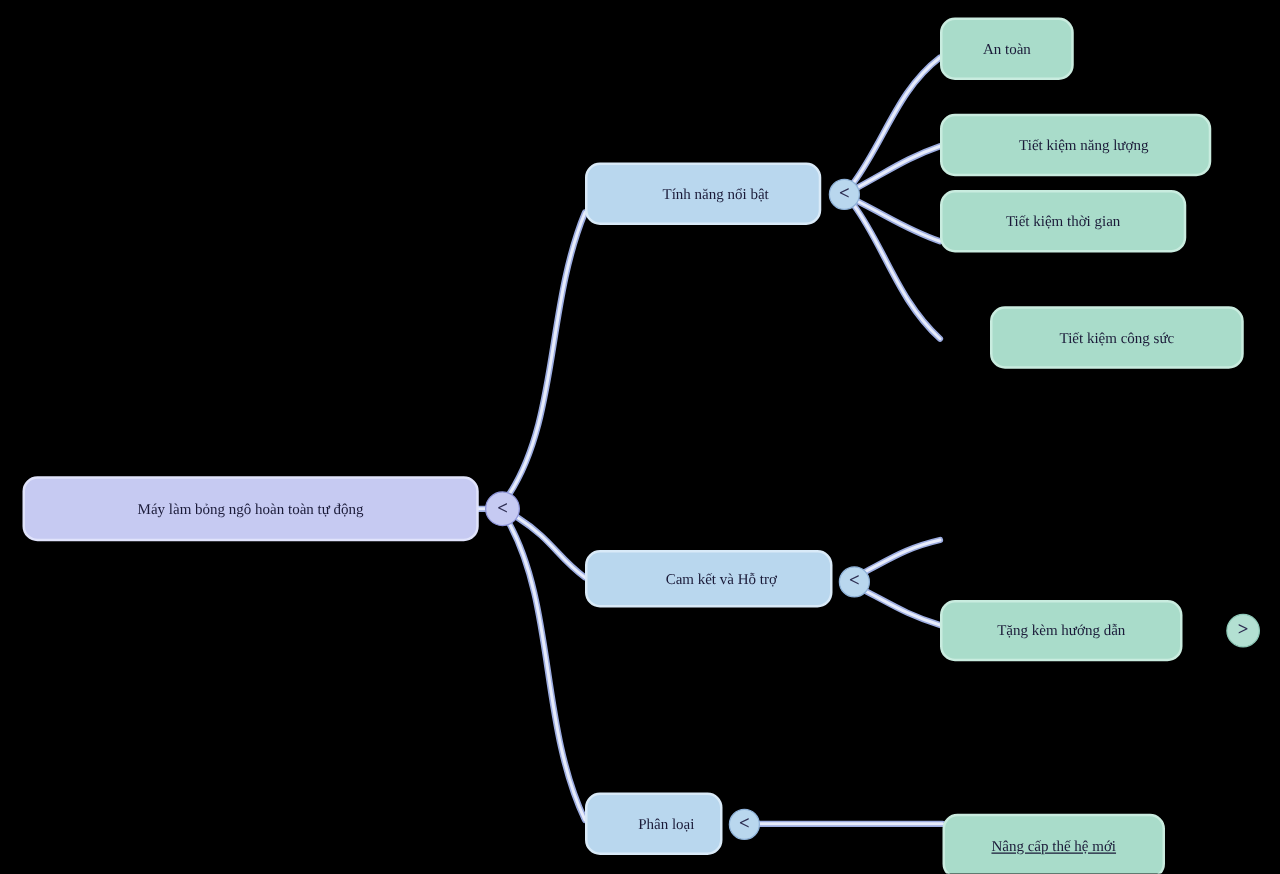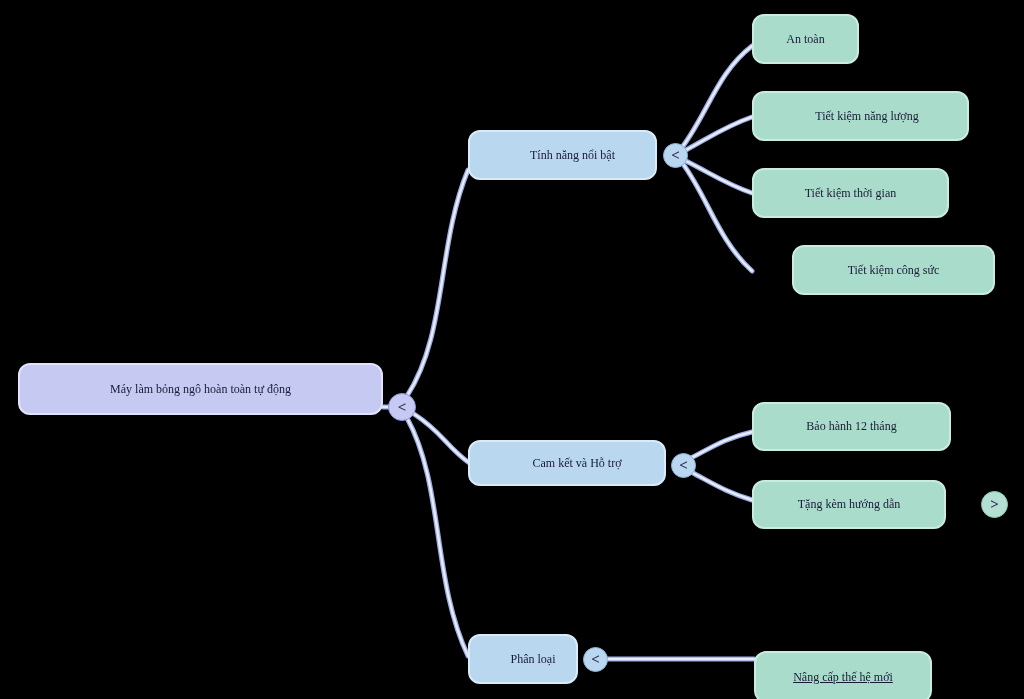--- a/index.html
+++ b/index.html
@@ -129,57 +129,54 @@
     <g>
       <path class="edge-outer" d="M 691 472 C 714 484, 726 492, 752 500"></path>
       <path class="edge-inner" d="M 691 472 C 714 484, 726 492, 752 500"></path>
     </g>
     <g>
       <path class="edge-outer" d="M 607 659 L 754 659"></path>
       <path class="edge-inner" d="M 607 659 L 754 659"></path>
     </g>
   </svg>
 
-  <div class="node root" style="left:18px; top:363px; width:365px; height:52px;justify-content:center;">
+  <div class="node root" style="left:18px; top:381px; width:365px; height:52px;justify-content:center;">
     <span>Máy làm bỏng ngô hoàn toàn tự động</span>
   </div>
   <div class="toggle root-t" style="left:388px; top:393px;">
     <span>&lt;</span>
   </div>
 
   <div class="node branch" style="left:468px; top:130px; width:189px; height:50px;">
     <span>Tính năng nổi bật</span>
   </div>
   <div class="toggle branch-t" style="left:663px; top:143px;">
     <span>&lt;</span>
   </div>
 
   <div class="node leaf" style="left:752px; top:14px; width:107px; height:50px;">
     <span>An toàn</span>
   </div>
   <div class="node leaf" style="left:752px; top:91px; width:217px; height:50px;padding-left:13px;">
     <span>Tiết kiệm năng lượng</span>
   </div>
-  <div class="node leaf" style="left:752px; top:168px; width:197px; height:50px;">
+  <div class="node leaf" style="left:752px; top:152px; width:197px; height:50px;">
     <span>Tiết kiệm thời gian</span>
   </div>
   <div class="node leaf" style="left:792px; top:245px; width:203px; height:50px;">
     <span>Tiết kiệm công sức</span>
   </div>
 
   <div class="node branch" style="left:468px; top:440px; width:198px; height:46px;">
     <span>Cam kết và Hỗ trợ</span>
   </div>
   <div class="toggle branch-t" style="left:671px; top:453px;">
     <span>&lt;</span>
   </div>
 
-  <div class="node leaf" style="left:752px; top:402px; width:199px; height:49px;">
-    <span>Bảo hành 12 tháng</span>
-  </div>
   <div class="node leaf" style="left:752px; top:480px; width:194px; height:49px;">
     <span>Tặng kèm hướng dẫn</span>
   </div>
   <div class="toggle leaf-t" style="left:981px; top:491px;">
     <span>&gt;</span>
   </div>
 
   <div class="node branch" style="left:468px; top:634px; width:110px; height:50px;align-items:center;">
     <span>Phân loại</span>
   </div>

